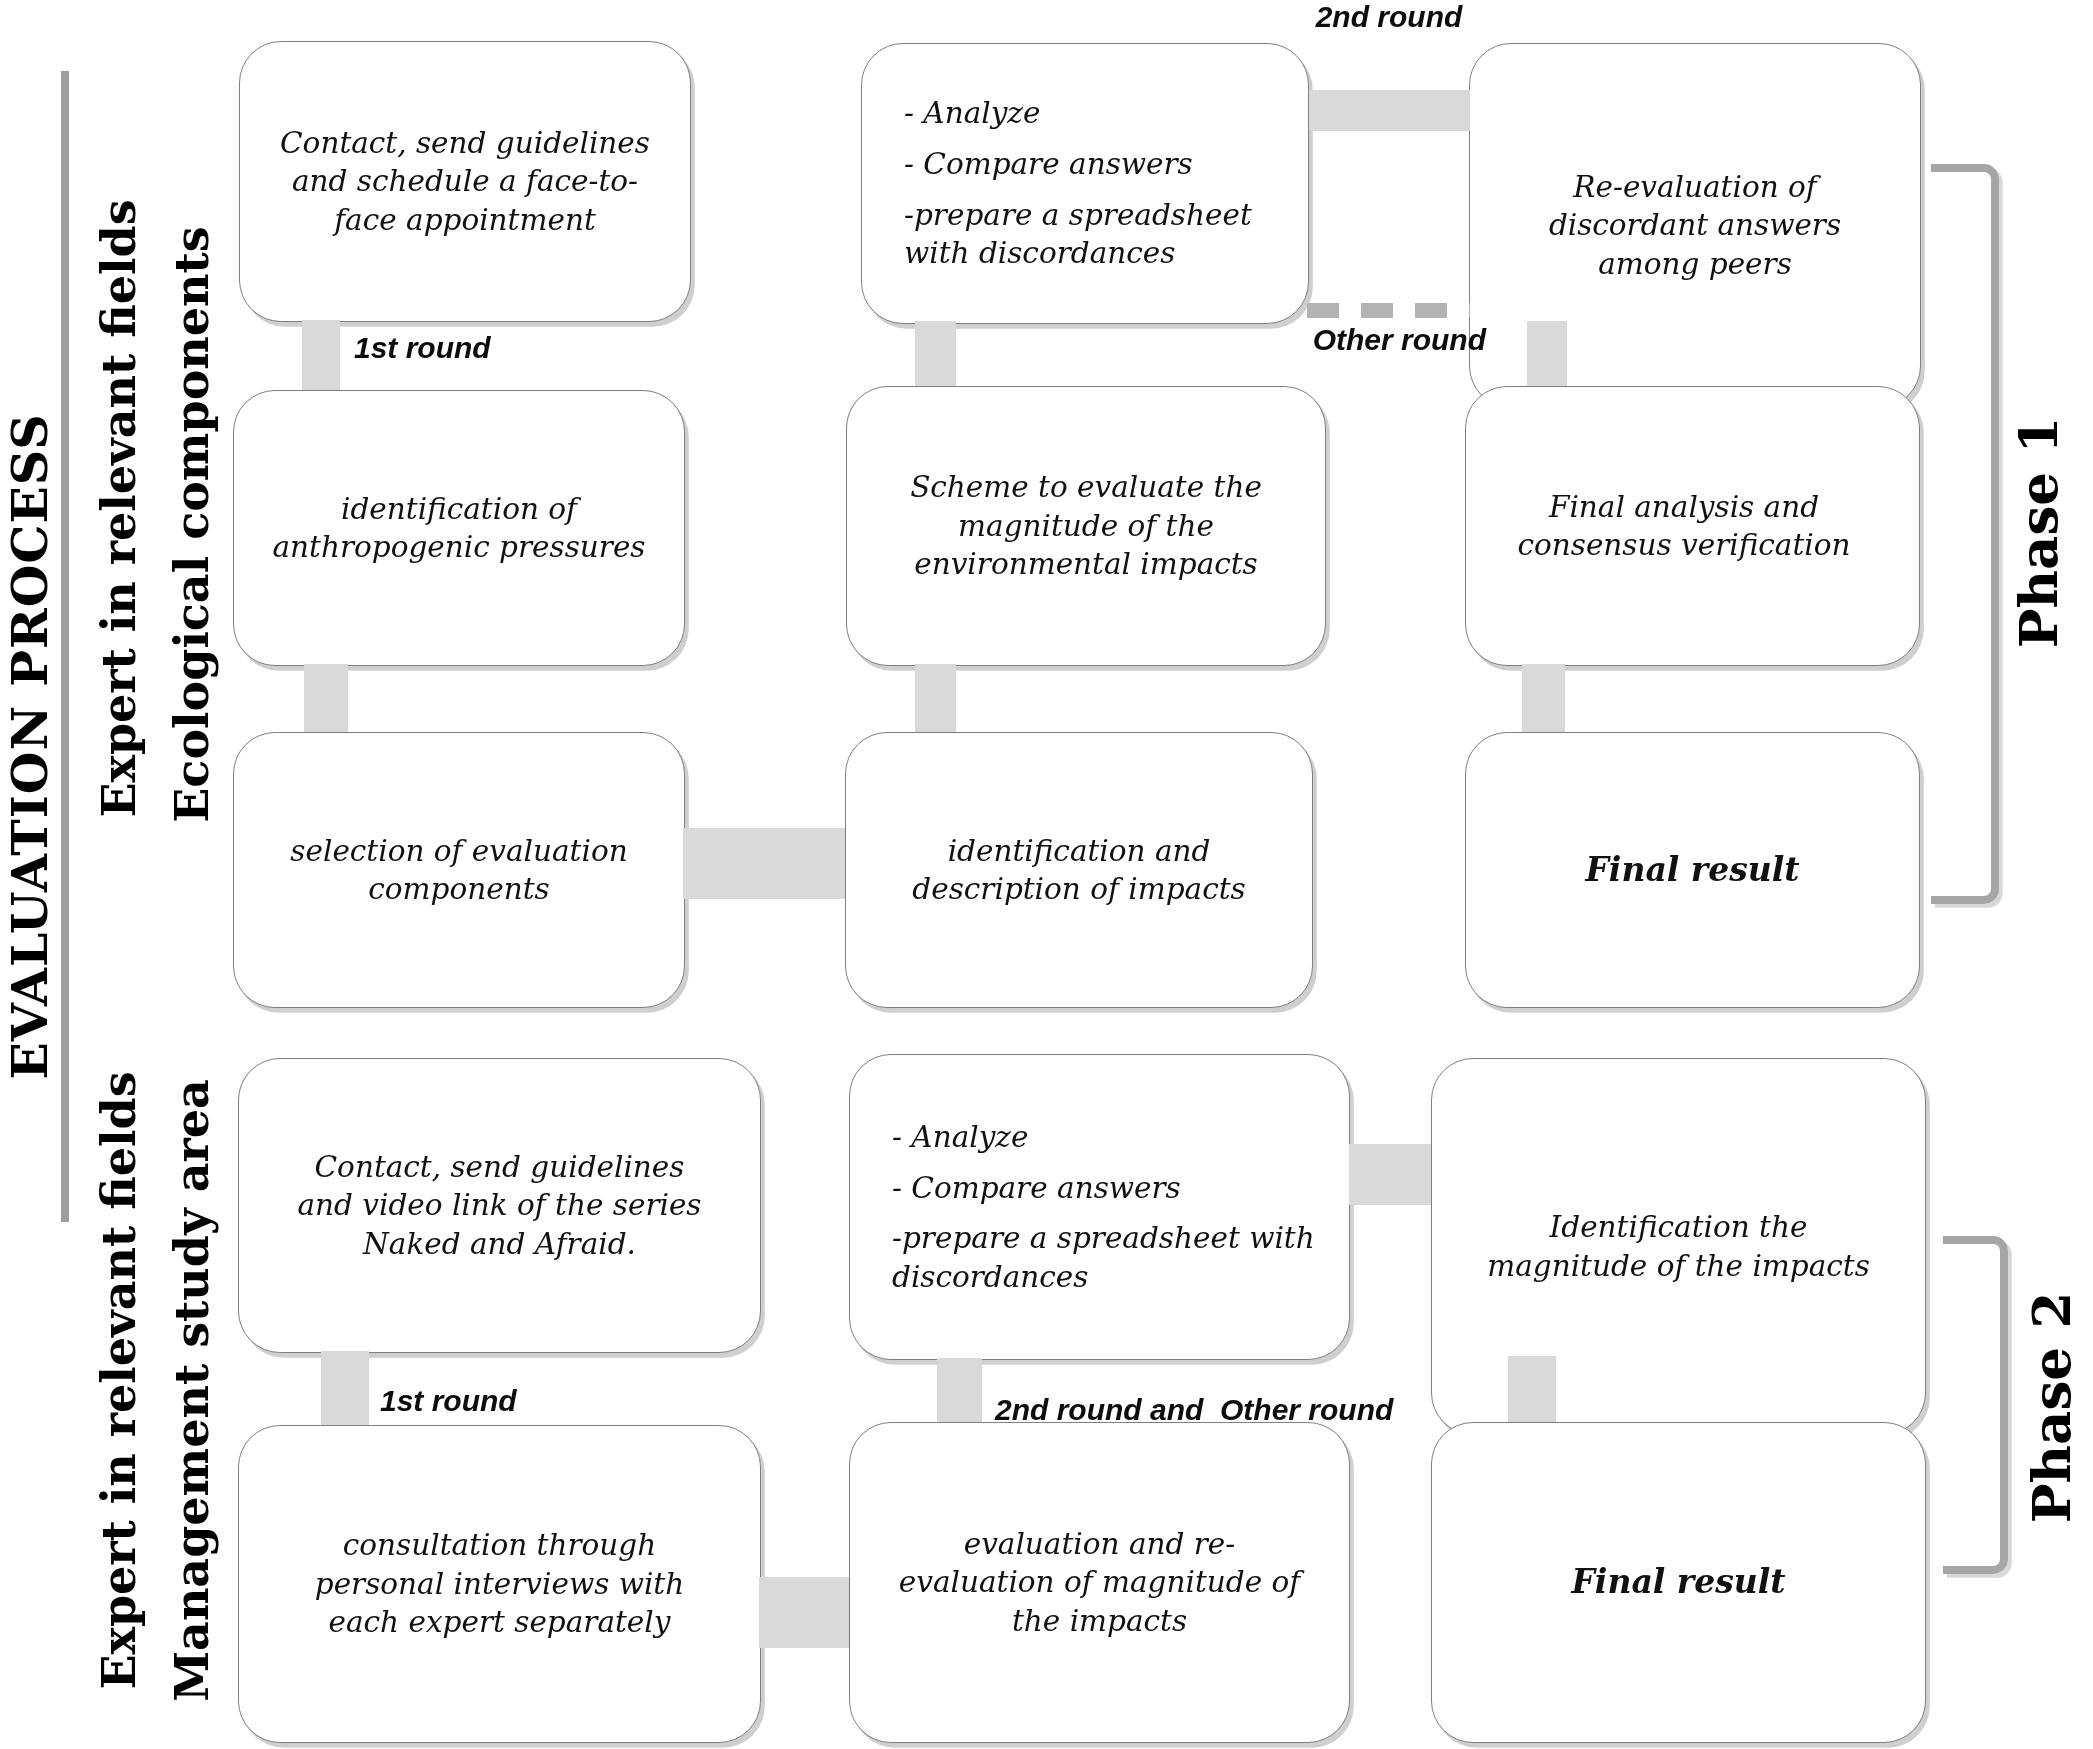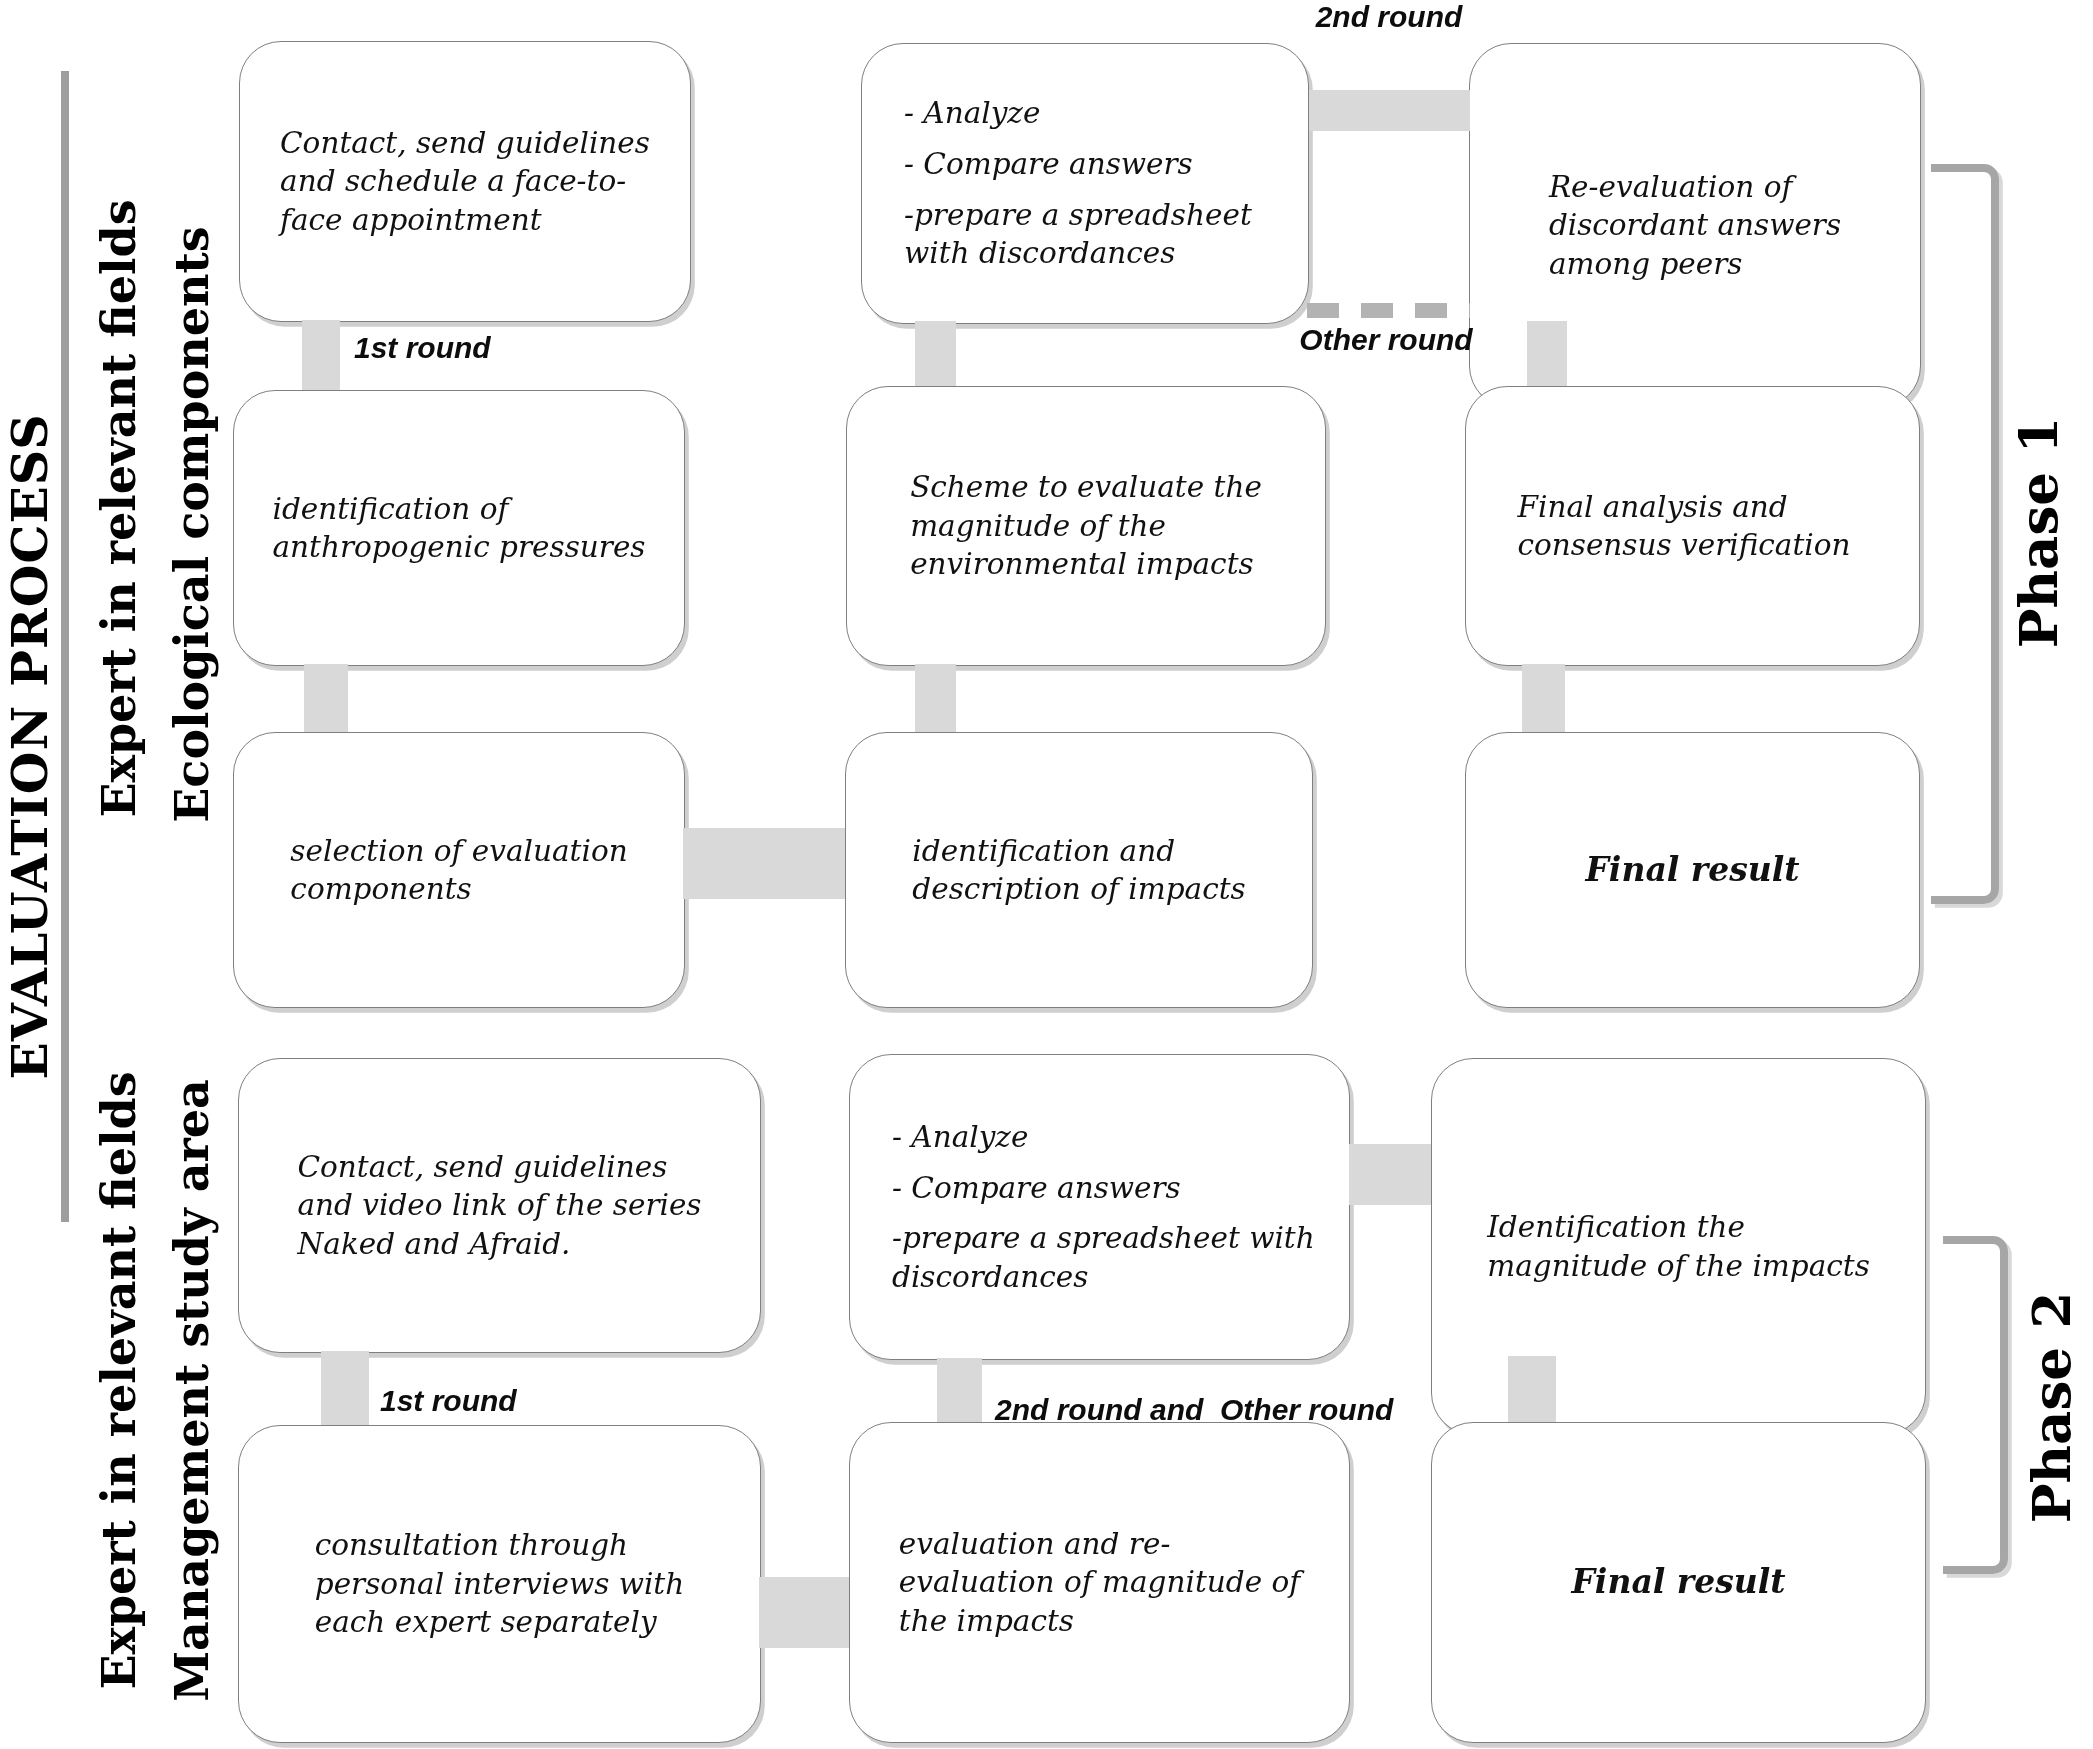--- a/index.html
+++ b/index.html
@@ -4,21 +4,21 @@
 <style>
   html,body{margin:0;padding:0;}
   body{
     width:2093px;height:1749px;position:relative;background:#ffffff;
     font-family:"DejaVu Serif", serif;overflow:hidden;
   }
   .box{
     position:absolute;background:#fff;border:1.9px solid #7f7f7f;border-radius:42px;
     box-shadow:3.8px 4.8px 0 #cfcfcf;
     display:flex;flex-direction:column;justify-content:center;align-items:center;
-    font-style:italic;font-size:29.5px;line-height:1.30;color:#111;
+    text-align:center;font-style:italic;font-size:29.5px;line-height:1.30;color:#111;
     box-sizing:border-box;padding:17px 25px;
   }
   .box .txt{white-space:pre-line;}
   .box.bullets{align-items:flex-start;text-align:left;padding:27px 23px 27px 42px;}
   .bullet-item{margin:12.4px 0;white-space:pre-line;}
   .box.bold-text{font-weight:bold;font-size:33px;}
   .vconn,.hconn{position:absolute;background:#d9d9d9;}
   .dashed-line{
     position:absolute;height:15px;
     background:repeating-linear-gradient(90deg,#b3b3b3 0 32px,transparent 32px 54px);
@@ -68,21 +68,21 @@
 </div>
 <div class="box" style="left:1469px;top:43px;width:452px;height:365px;">
   <span class="txt">Re-evaluation of
 discordant answers
 among peers</span>
 </div>
 
 <div class="round-label" style="left:1294px;top:0px;width:190px;text-align:center;">2nd round</div>
 <div class="hconn" style="left:1309px;top:90px;width:161px;height:41px;"></div>
 <div class="dashed-line" style="left:1307px;top:303px;width:163px;"></div>
-<div class="round-label" style="left:1286px;top:323px;width:200px;text-align:center;">Other round</div>
+<div class="round-label" style="left:1286px;top:323px;width:200px;text-align:right;">Other round</div>
 <div class="vconn" style="left:302px;top:320px;width:38px;height:74px;"></div>
 <div class="round-label" style="left:354px;top:331px;width:181px;">1st round</div>
 <div class="vconn" style="left:915px;top:321px;width:41px;height:67px;"></div>
 <div class="vconn" style="left:1527px;top:321px;width:40px;height:67px;"></div>
 
 <div class="box" style="left:233px;top:390px;width:452px;height:276px;">
   <span class="txt">identification of
 anthropogenic pressures</span>
 </div>
 <div class="box" style="left:846px;top:386px;width:480px;height:280px;">

